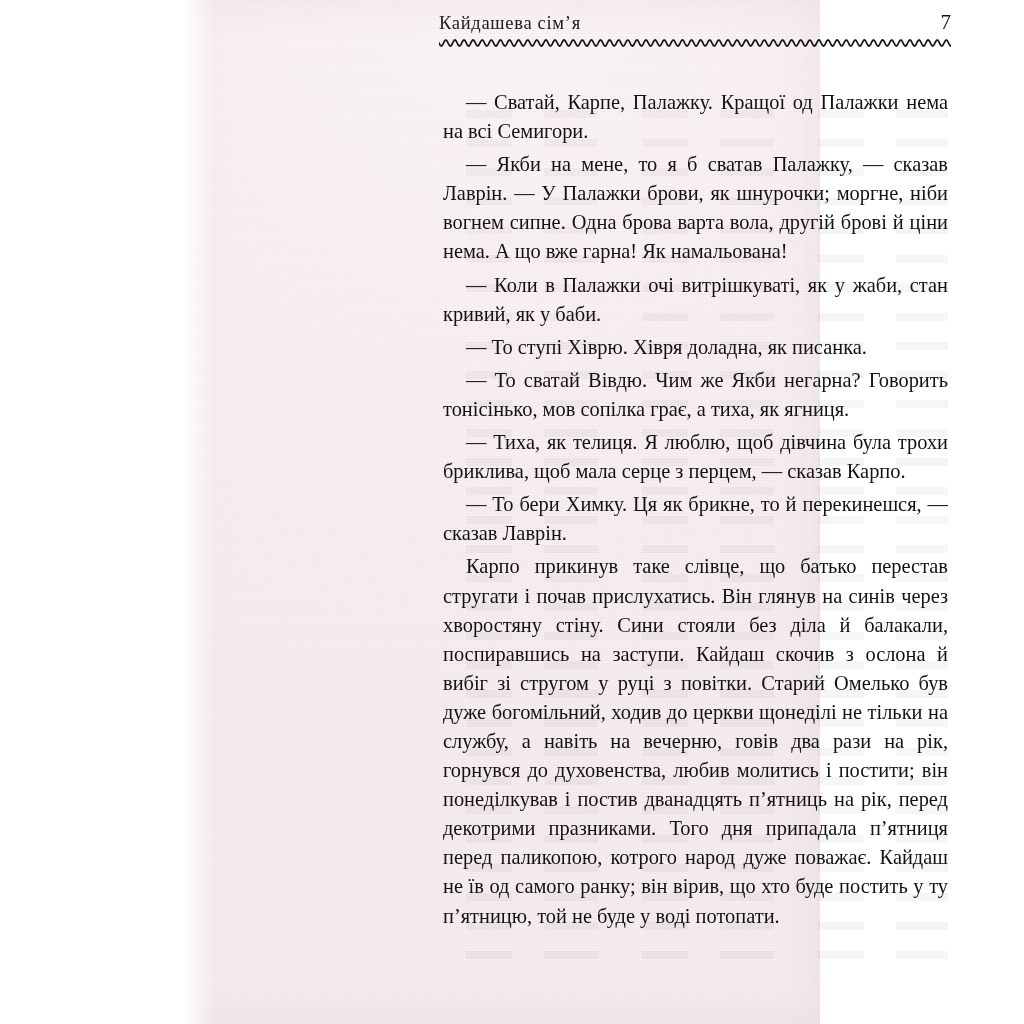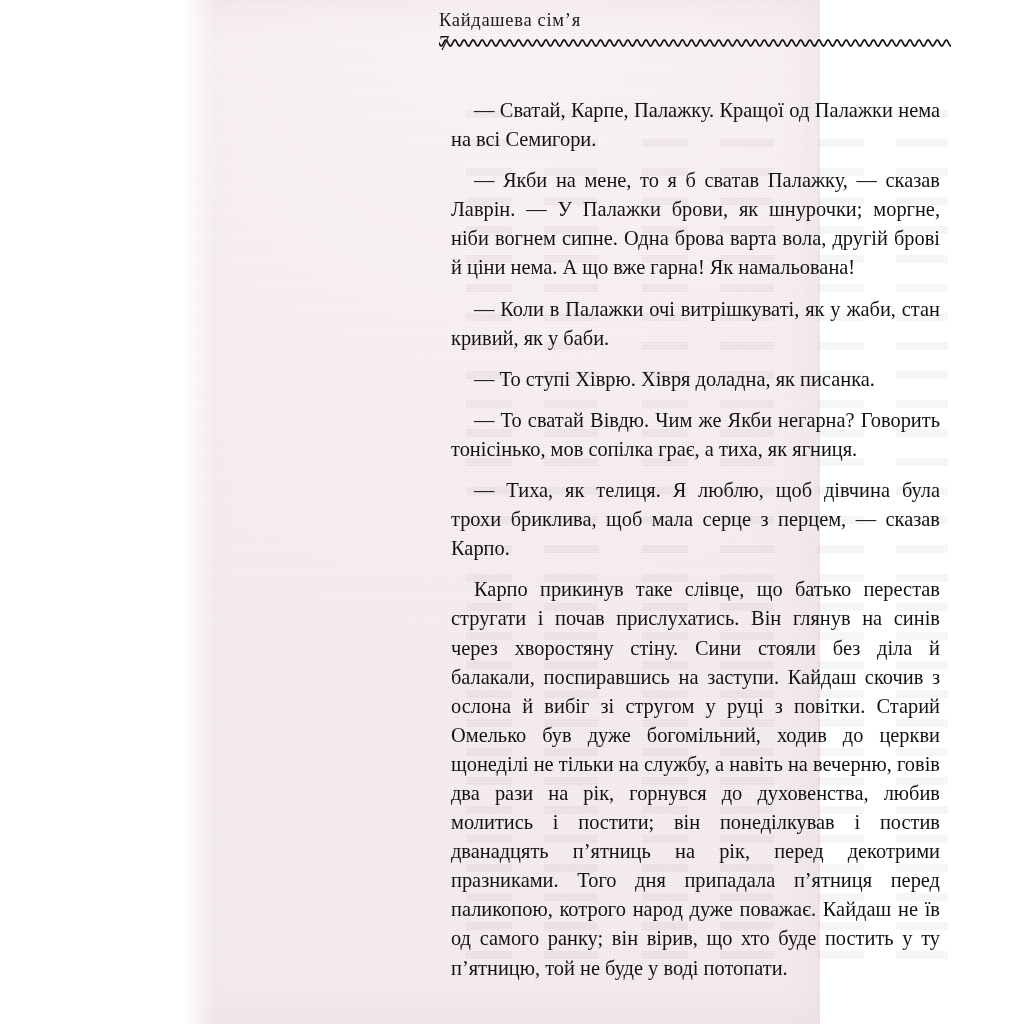--- a/index.html
+++ b/index.html
@@ -55,21 +55,20 @@
 
   
   .running-head {
     position: absolute;
     left: 253px;
     top: 10px;
     width: 512px;
     display: flex;
     align-items: baseline;
     justify-content: space-between;
-    flex-direction: column;
   }
   .running-title {
     font-size: 18.5px;
     letter-spacing: 0.7px;
     color: #1b1b1b;
     white-space: nowrap;
   }
   .folio {
     font-size: 21px;
     color: #151515;
@@ -128,21 +127,21 @@
     width: 513px;
     color: #121212;
     font-size: 20.4px;
     line-height: 29.1px;
     text-align: justify;
     text-justify: inter-word;
     -webkit-hyphens: none;
     hyphens: none;
   }
   .text-column p {
-    margin: 12px;
+    margin: 4px;
     text-indent: 23px;
   }
   .text-column p:last-child { text-align: justify; }
 </style>
 </head>
 <body>
 
 <div id="page-root">
 
   <div class="paper">
@@ -162,18 +161,19 @@
       </svg>
     </div>
 
     <div class="text-column">
         <p>— Сватай, Карпе, Палажку. Кращої од Палажки нема на всі Семигори.</p>
         <p>— Якби на мене, то я б сватав Палажку, — сказав Лаврін. — У Палажки брови, як шнурочки; моргне, ніби вогнем сипне. Одна брова варта вола, другій брові й ціни нема. А що вже гарна! Як намальована!</p>
         <p>— Коли в Палажки очі витрішкуваті, як у жаби, стан кривий, як у баби.</p>
         <p>— То ступі Хіврю. Хівря доладна, як писанка.</p>
         <p>— То сватай Вівдю. Чим же Якби негарна? Говорить тонісінько, мов сопілка грає, а тиха, як ягниця.</p>
         <p>— Тиха, як телиця. Я люблю, щоб дівчина була трохи бриклива, щоб мала серце з перцем, — сказав Карпо.</p>
+        <p>— То бери Химку. Ця як брикне, то й перекинешся, — сказав Лаврін.</p>
         <p>Карпо прикинув таке слівце, що батько перестав стругати і почав прислухатись. Він глянув на синів через хворостяну стіну. Сини стояли без діла й балакали, поспиравшись на заступи. Кайдаш скочив з ослона й вибіг зі стругом у руці з повітки. Старий Омелько був дуже богомільний, ходив до церкви щонеділі не тільки на службу, а навіть на вечерню, говів два рази на рік, горнувся до духовенства, любив молитись і постити; він понеділкував і постив дванадцять п’ятниць на рік, перед декотрими празниками. Того дня припадала п’ятниця перед паликопою, котрого народ дуже поважає. Кайдаш не їв од самого ранку; він вірив, що хто буде постить у ту п’ятницю, той не буде у воді потопати.</p>
       </div>
 
   </div>
 
 </div>
 
 </body></html>

